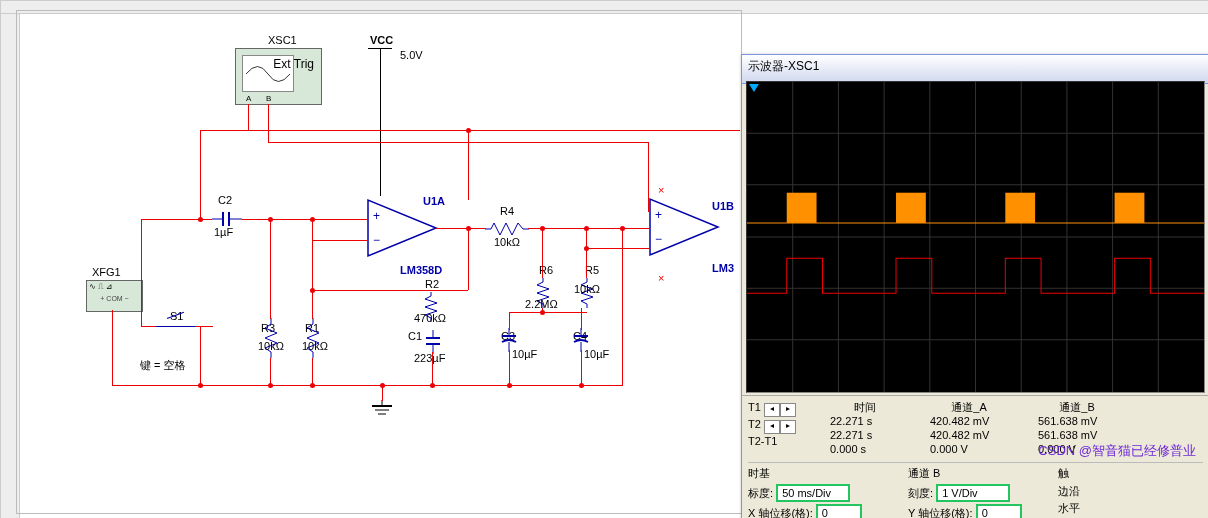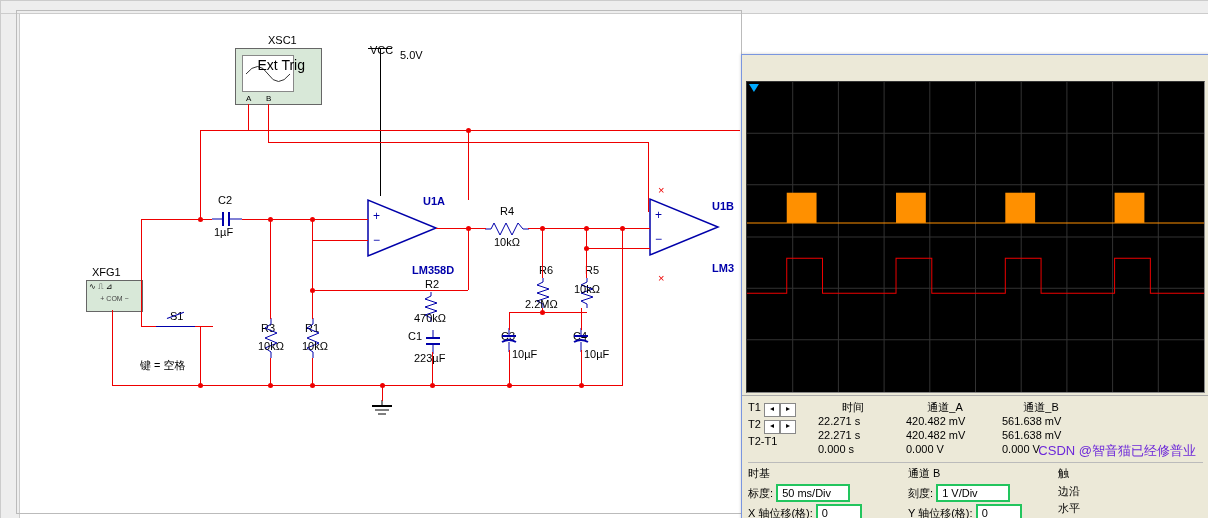--- a/index.html
+++ b/index.html
@@ -22,21 +22,21 @@
 .ruler{position:absolute;background:#eee;border:1px solid #ccc}
 
 
 .scope-win{position:absolute;left:741px;top:54px;width:467px;height:464px;background:#ece9d8;border:1px solid #7a96df;box-shadow:0 0 3px rgba(0,0,0,.2)}
 .scope-title{height:22px;background:linear-gradient(#fff,#d0d8f0);border-bottom:1px solid #7a96df;padding:3px 6px;font-size:12px}
 .scope-screen{position:absolute;left:4px;top:26px;right:4px;height:310px;background:#000;border:1px inset #888}
 .scope-grid line{stroke:#333;stroke-width:1}
 .trace-a-fill{fill:#ff9000}
 .trace-b{stroke:#e00;stroke-width:1;fill:none}
 .scope-panel{position:absolute;left:0;top:340px;right:0;bottom:0;background:#ece9d8;border-top:1px solid #aaa;padding:4px 6px}
-.readout{display:flex;gap:0;font-size:11px;margin-bottom:6px;align-items:flex-start}
+.readout{display:flex;gap:12px;font-size:11px;margin-bottom:6px;align-items:flex-start}
 .readcol{display:inline-block;margin-right:18px;vertical-align:top}
 .readcol div{line-height:14px}
 .spin{display:inline-block;width:14px;height:12px;border:1px solid #888;background:#fff;font-size:8px;text-align:center;line-height:10px;margin:0}
 .iptbox{border:2px solid #22c55e;background:#fff;padding:1px 4px;font-size:11px;width:62px;display:inline-block}
 .watermark{position:absolute;right:12px;bottom:6px;color:#6d28d9;font-size:13px;pointer-events:none}
 .row-divider{height:0;border-top:1px solid #bbb;margin:3px 0}
 .seg{display:flex;gap:12px}
 .seg .col{display:flex;flex-direction:column;gap:2px}
 .seg .hdr{font-size:11px;margin-bottom:1px}
 .canvas-border{position:absolute;left:16px;top:10px;width:724px;height:502px;border:1px solid #bbb}
@@ -50,26 +50,26 @@
   <div class="canvas-border"></div>
   <div class="dotgrid"></div>
 
   <div class="lbl" style="left:268px;top:34px">XSC1</div>
   <div class="xsc">
     <div class="xsc-display">
       <svg width="50" height="35">
           <path d="M3 18 Q15 3 25 18 Q35 33 47 18" stroke="#333" fill="none"></path>
         </svg>
     </div>
-    <div style="position:absolute;right:16px;top:8px;font-size:14px">Ext Trig</div>
+    <div style="position:absolute;right:7px;top:8px;font-size:12px">Ext Trig</div>
     <div style="position:absolute;left:10px;bottom:1px;font-size:8px">A</div>
     <div style="position:absolute;left:30px;bottom:1px;font-size:8px">B</div>
   </div>
 
-  <div class="lbl" style="left:370px;top:44px;font-weight:normal">VCC</div>
+  <div class="lbl" style="left:370px;top:34px;font-weight:bold">VCC</div>
   <div class="lbl" style="left:400px;top:49px">5.0V</div>
   <div style="position:absolute;left:368px;top:48px;width:24px;height:1px;background:#000"></div>
   <div class="wire wire-v" style="left:380px;top:48px;height:148px;background:#000"></div>
 
   <div class="lbl" style="left:92px;top:266px">XFG1</div>
   <div class="xfg">
     <div style="font-size:8px;padding:1px 2px">∿ ⎍ ⊿</div>
     <div style="font-size:7px;text-align:center;margin-top:2px;color:#444">+ <span>COM</span> −</div>
   </div>
 
@@ -90,21 +90,21 @@
   <div class="lbl" style="left:214px;top:226px">1µF</div>
 
   <div class="lbl blue" style="left:423px;top:195px">U1A</div>
   <div class="opamp" style="left:358px;top:196px">
     <svg width="90" height="64">
         <polygon points="10,4 10,60 78,32" fill="none" stroke="#00a" stroke-width="1.5"></polygon>
         <text x="15" y="24" font-size="12" fill="#00a">+</text>
         <text x="15" y="48" font-size="12" fill="#00a">−</text>
       </svg>
   </div>
-  <div class="lbl blue" style="left:412px;top:264px">LM358D</div>
+  <div class="lbl blue" style="left:400px;top:264px">LM358D</div>
 
   <div class="lbl" style="left:500px;top:205px">R4</div>
   <div class="res-h" style="left:485px;top:222px"><svg width="44" height="14">
         <path d="M0 7 L6 7 L9 1 L15 13 L21 1 L27 13 L33 1 L38 7 L44 7" stroke="#00a" fill="none"></path>
       </svg></div>
   <div class="lbl" style="left:494px;top:236px">10kΩ</div>
 
   <div class="lbl blue" style="left:712px;top:200px">U1B</div>
   <div class="opamp" style="left:640px;top:195px">
     <svg width="90" height="64">
@@ -231,20 +231,21 @@
   <div class="node" style="left:200px;top:385px"></div>
   <div class="node" style="left:200px;top:219px"></div>
   <div class="node" style="left:468px;top:130px"></div>
   <div class="node" style="left:586px;top:248px"></div>
   <div class="node" style="left:542px;top:312px"></div>
 
   <div style="position:absolute;left:658px;top:184px;color:#e00;font-size:11px">×</div>
   <div style="position:absolute;left:658px;top:272px;color:#e00;font-size:11px">×</div>
 
   <div class="scope-win">
+    <div class="scope-title"><span>示波器-XSC1</span></div>
     <div class="scope-screen">
       <svg width="100%" height="100%" viewBox="0 0 460 308" preserveAspectRatio="none">
         <g class="scope-grid">
           <line x1="0" y1="51" x2="460" y2="51"></line>
             <line x1="0" y1="102" x2="460" y2="102"></line>
             <line x1="0" y1="154" x2="460" y2="154"></line>
             <line x1="0" y1="205" x2="460" y2="205"></line>
             <line x1="0" y1="256" x2="460" y2="256"></line>
           <line x1="46" y1="0" x2="46" y2="308"></line>
             <line x1="92" y1="0" x2="92" y2="308"></line>

